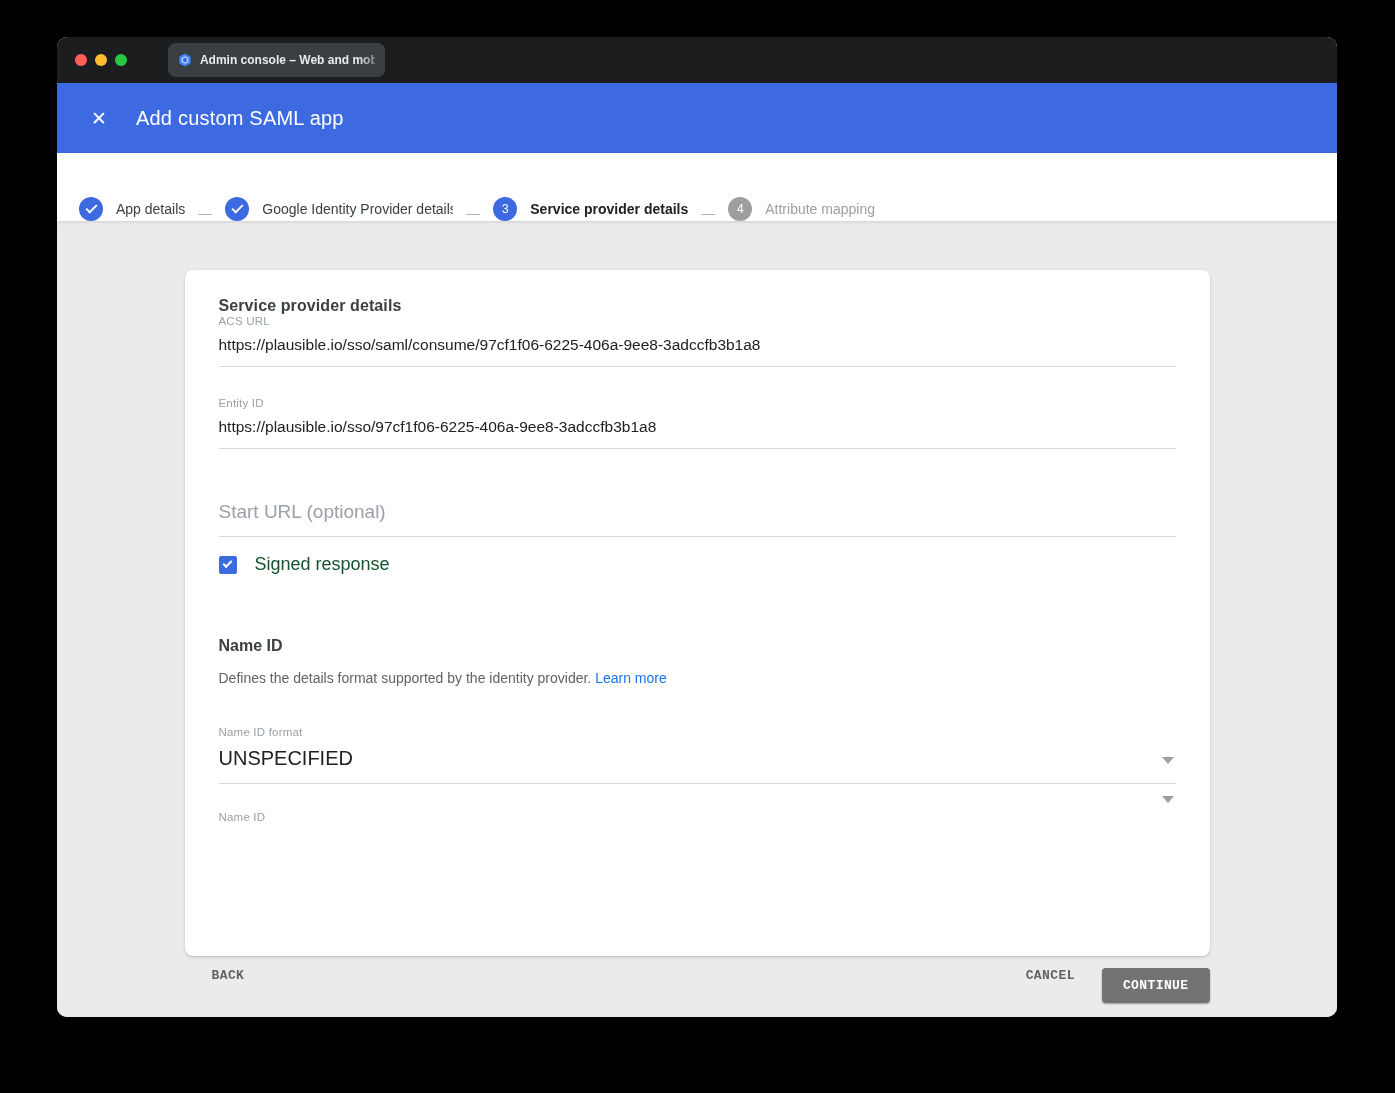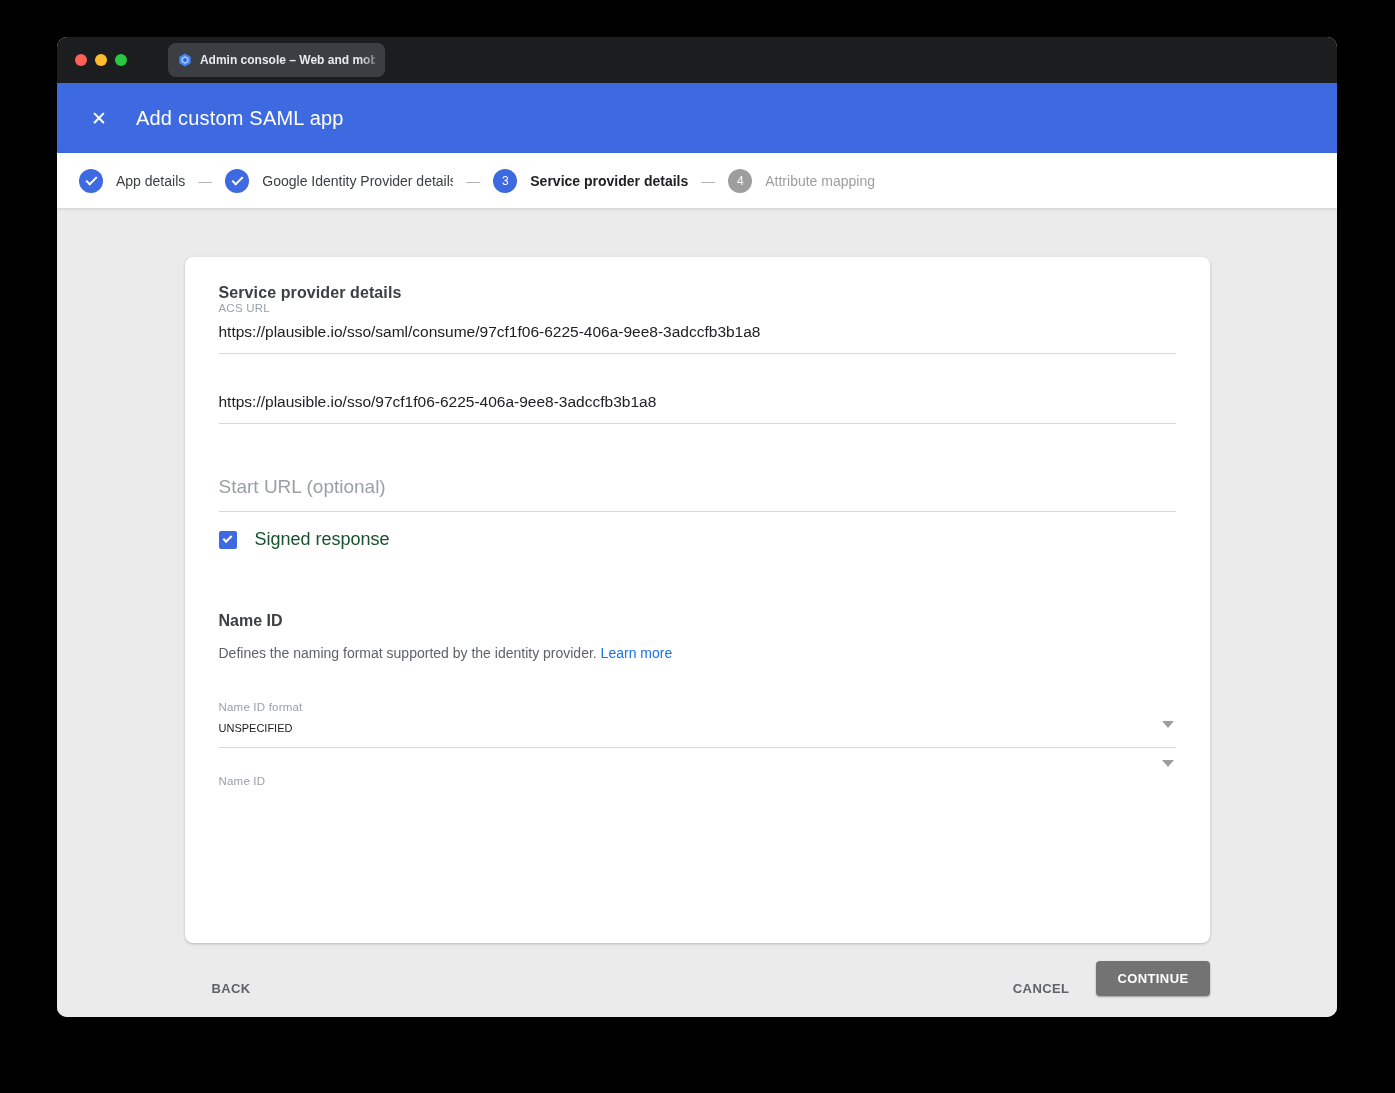--- a/index.html
+++ b/index.html
@@ -57,23 +57,23 @@
     color:#fff; font-size:19px; line-height:1;
     cursor:pointer; width:22px; text-align:center;
   }
   .dialog-title {
     color:#fff; font-size:20px; font-weight:400;
     margin-left:26px; letter-spacing:.2px;
   }
 
   
   .stepper {
-    height:55px; background:#fff;
-    display:flex; align-items:center;
-    padding:7px 22px;
+    height:68px; background:#fff;
+    display:flex; align-items:flex-end;
+    padding:0 22px;
     box-shadow:0 1px 3px rgba(0,0,0,.12);
     position:relative; z-index:2;
   }
   .step { display:flex; align-items:center; }
   .step-circle {
     width:24px; height:24px; border-radius:50%;
     display:flex; align-items:center; justify-content:center;
     color:#fff; font-size:12px; flex:0 0 auto;
   }
   .step-circle.done, .step-circle.current { background:#3e6ae1; }
@@ -130,36 +130,36 @@
     cursor:pointer; flex:0 0 auto;
   }
   .checkbox .checkmark { width:9px; height:5px; transform:rotate(-45deg) translate(1px,-1px); }
   .checkbox-label { font-size:18px; color:#14532d; margin-left:18px; }
 
   .section-title { font-size:16px; font-weight:700; color:#3c4043; margin-top:62px; }
 
   .dropdown { margin-top:40px; position:relative; cursor:pointer; }
   .dropdown + .dropdown { margin-top:27px; }
   .dropdown-value {
-    font-size:11px; color:#202124;
+    font-size:20px; color:#202124;
     padding:9px 24px 13px 0;
     border-bottom:1px solid #d9d9d9;
   }
   .dropdown-arrow {
     position:absolute; right:2px; bottom:20px;
     width:0; height:0;
     border-left:6px solid transparent;
     border-right:6px solid transparent;
     border-top:7px solid #9e9e9e;
   }
 
   
   .footer {
-    width:1025px; margin:0 auto; position:relative; top:67px;
-    display:flex; align-items:flex-end;
+    width:1025px; margin:0 auto; position:relative; top:61px;
+    display:flex; align-items:flex-start;font-family:Liberation Mono, monospace;
   }
   .text-btn {
     font-size:13px; font-weight:700; letter-spacing:.4px;
     color:#5f6368; cursor:pointer; background:none; border:none;
     font-family:inherit;
   }
   .back-btn { margin-left:27px; }
   .cancel-btn { margin-left:auto; margin-right:27px; }
   .continue-btn {
     background:#737373; color:#fff;
@@ -226,37 +226,38 @@
     <div class="card">
 
       <div class="card-title">Service provider details</div>
 
       <div class="field">
         <div class="field-label">ACS URL</div>
         <div class="field-value">https://plausible.io/sso/saml/consume/97cf1f06-6225-406a-9ee8-3adccfb3b1a8</div>
       </div>
 
       <div class="field">
+        <div class="field-label">Entity ID</div>
         <div class="field-value">https://plausible.io/sso/97cf1f06-6225-406a-9ee8-3adccfb3b1a8</div>
       </div>
 
       <div class="start-url">
         <input type="text" value="" placeholder="Start URL (optional)" style="">
       </div>
 
       <div class="checkbox-row">
         <span class="checkbox">
           <span class="checkmark"></span>
         </span>
         <span class="checkbox-label">Signed response</span>
       </div>
 
       <div class="section-title">Name ID</div>
       <div class="card-desc">
-        <span>Defines the naming format supported by the identity provider.</span>
+        <span>Defines the details format supported by the identity provider.</span>
         <a class="link">Learn more</a>
       </div>
 
       <div class="dropdown">
         <div class="field-label">Name ID format</div>
         <div class="dropdown-value">UNSPECIFIED</div>
         <span class="dropdown-arrow"></span>
       </div>
 
       <div class="dropdown">

